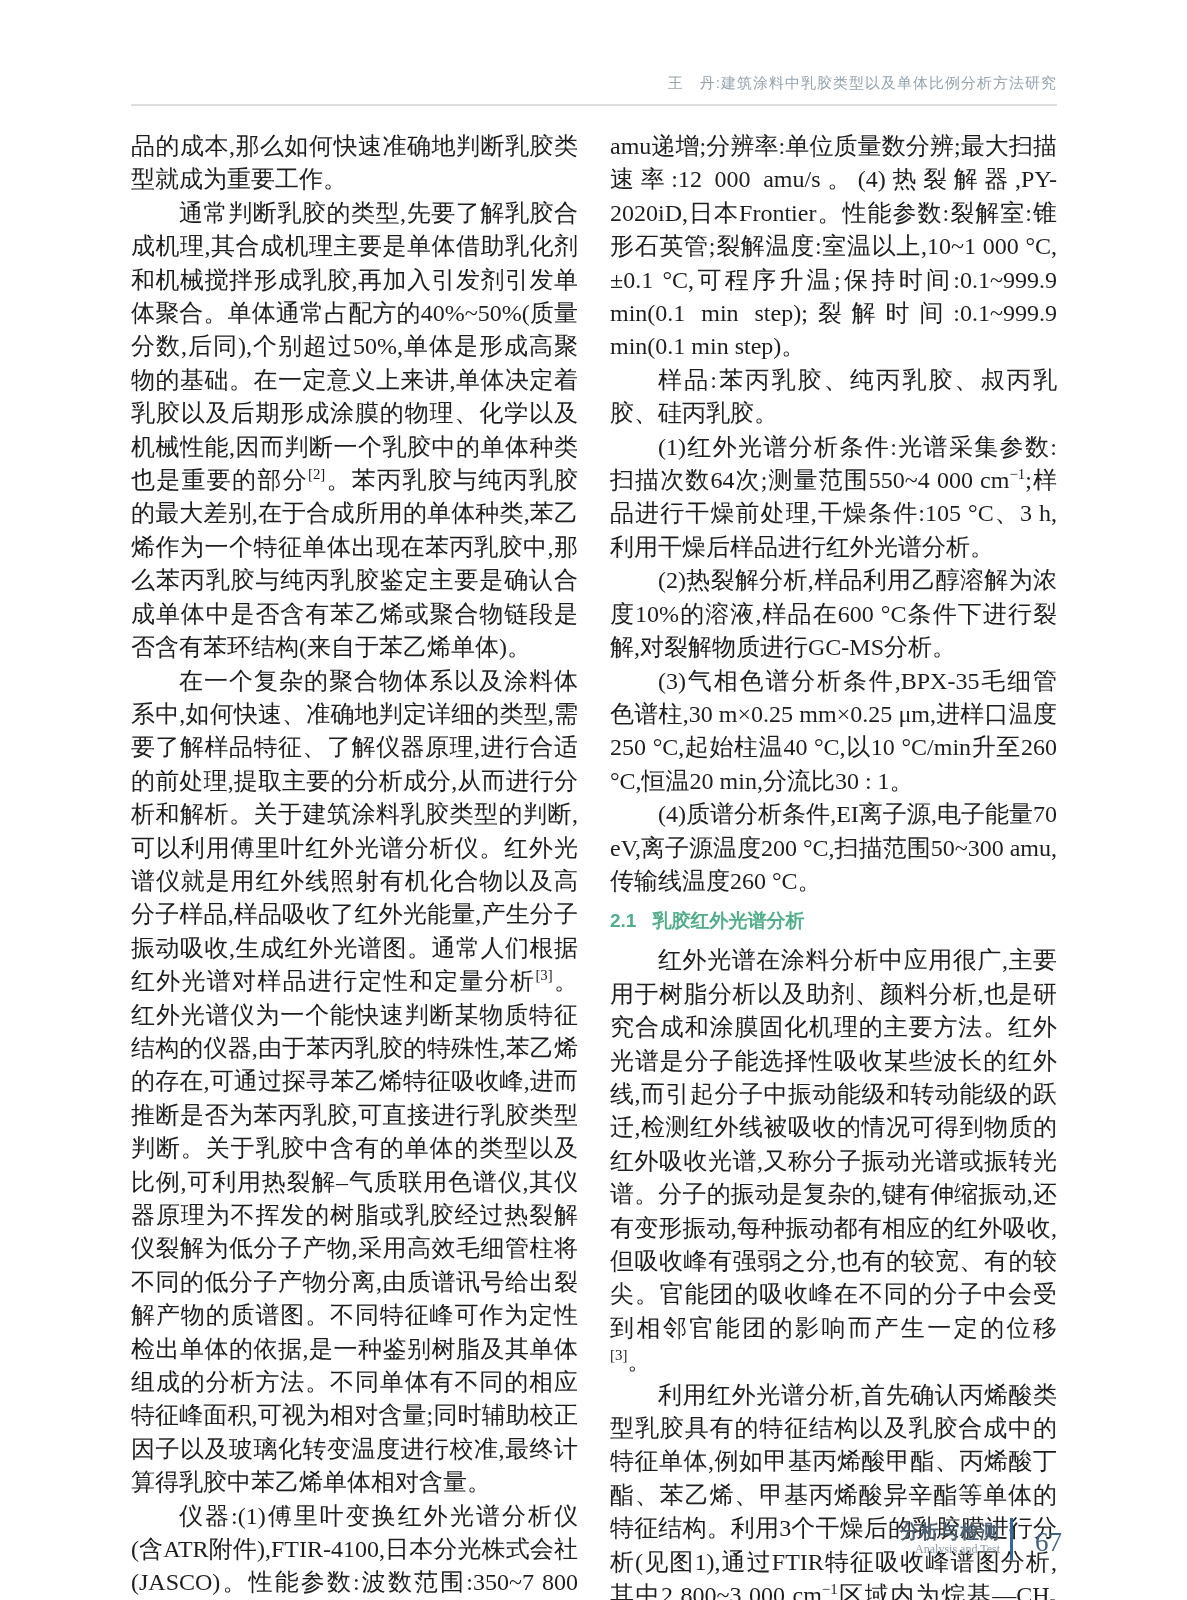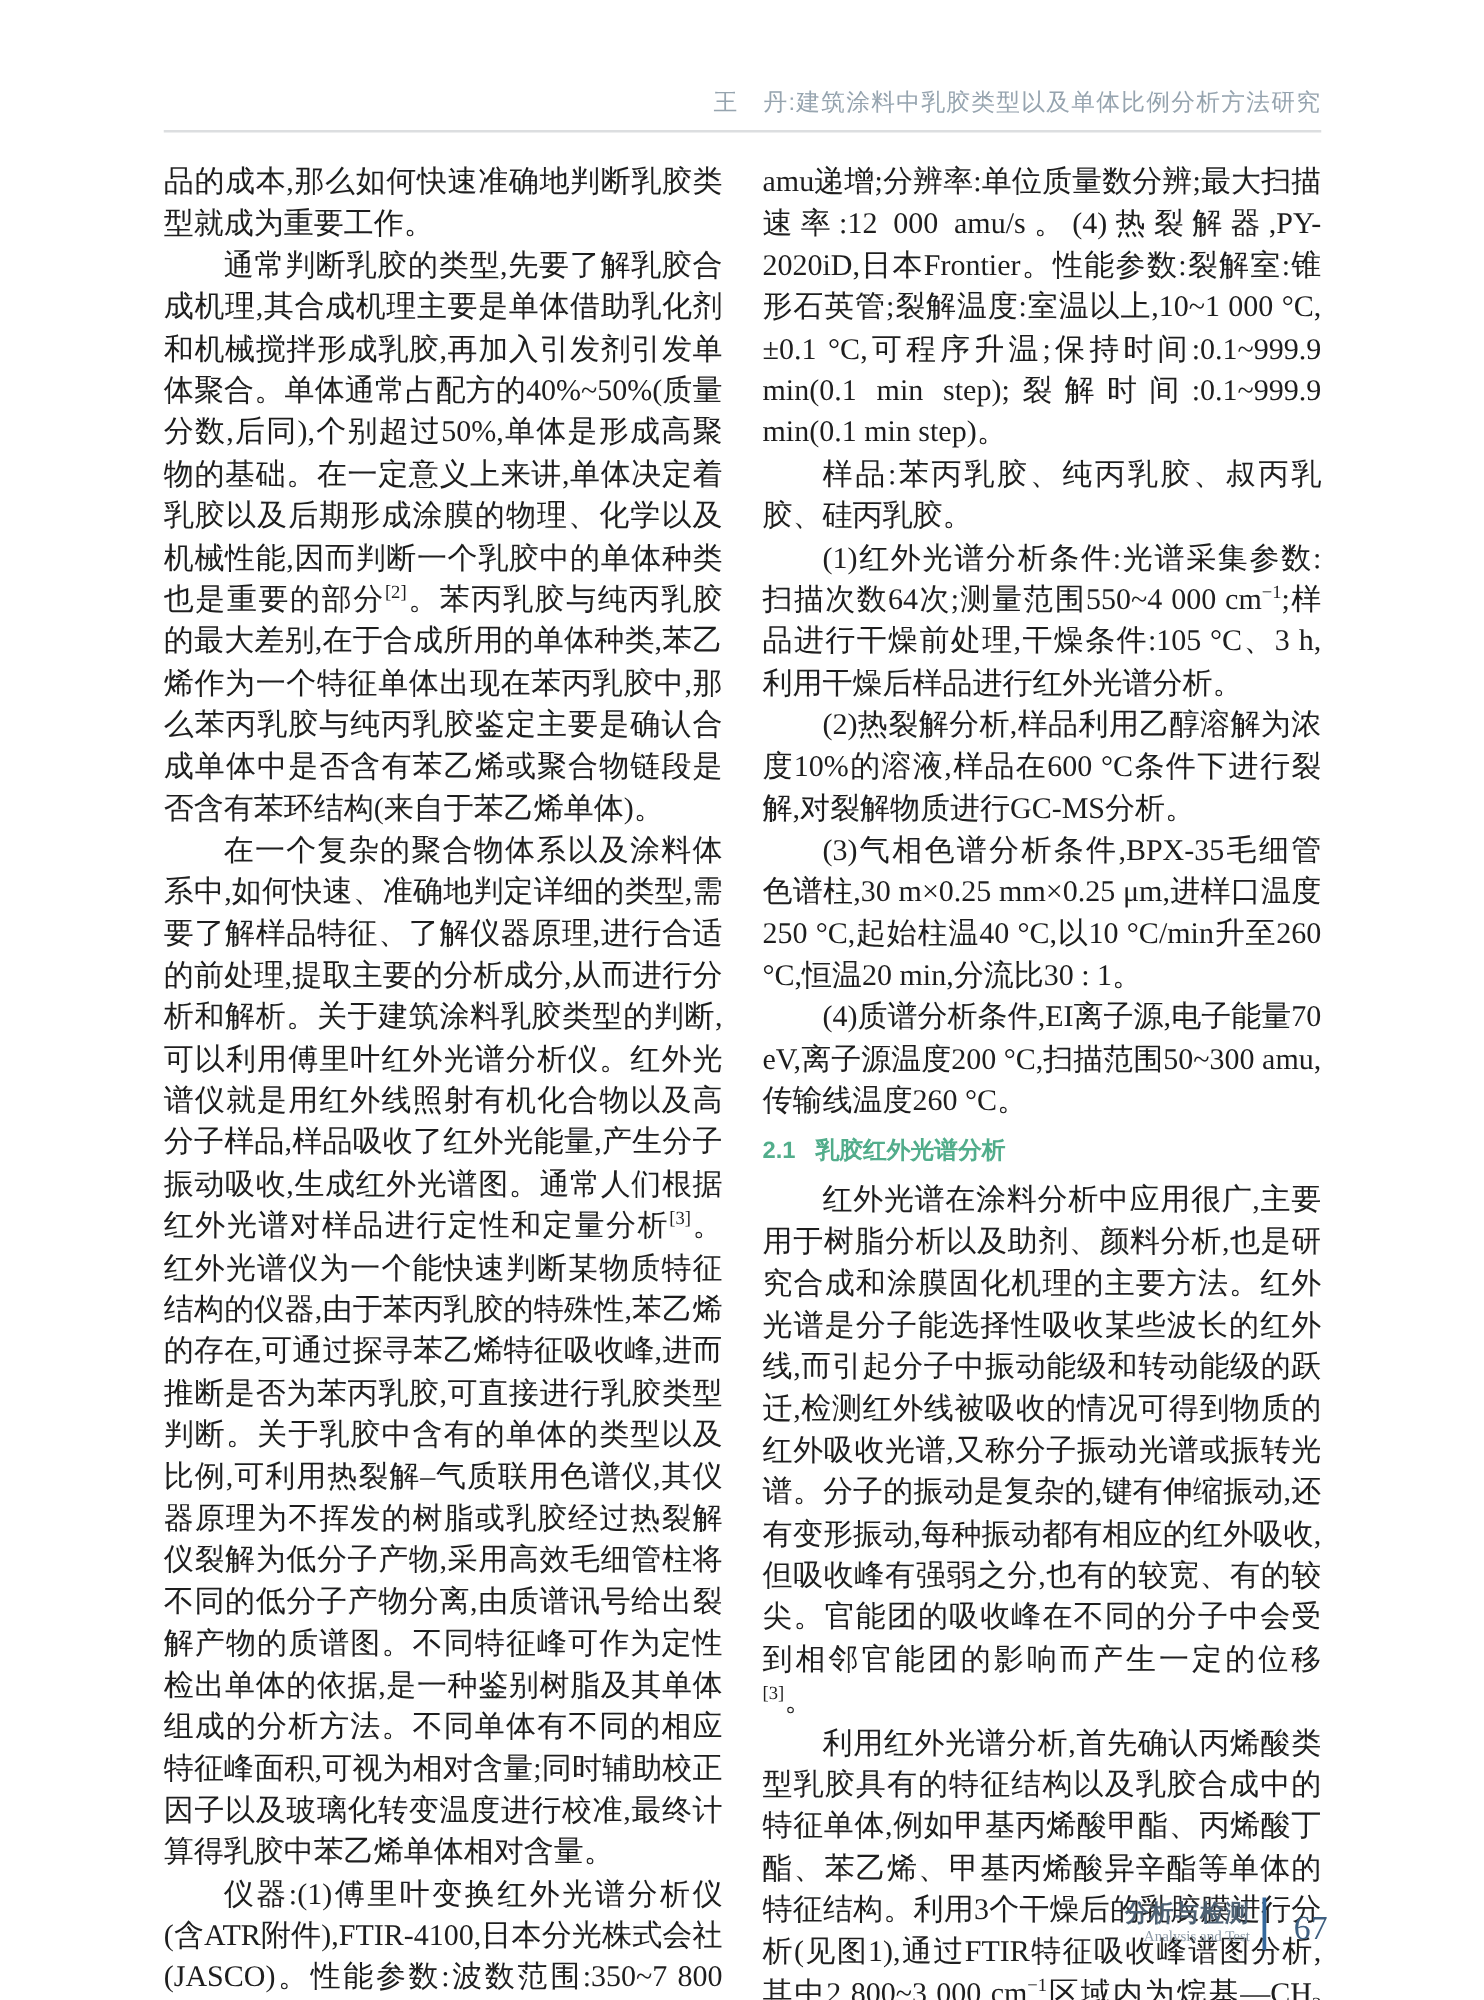--- a/index.html
+++ b/index.html
@@ -12,21 +12,21 @@
     color:#1e1e1e;
     overflow:hidden;
   }
   
   .running-head{
     position:absolute;top:70px;left:131px;right:130px;
   }
   .running-head-text{
     text-align:right;
     font-family:"Liberation Sans","DejaVu Sans",sans-serif;
-    font-size:19px;
+    font-size:15px;
     letter-spacing:1px;
     color:#96a4af;
     line-height:26px;
   }
   .running-head-rule{
     margin-top:8px;
     border:none;border-top:2px solid #dcdee0;
     height:0;
   }
   

